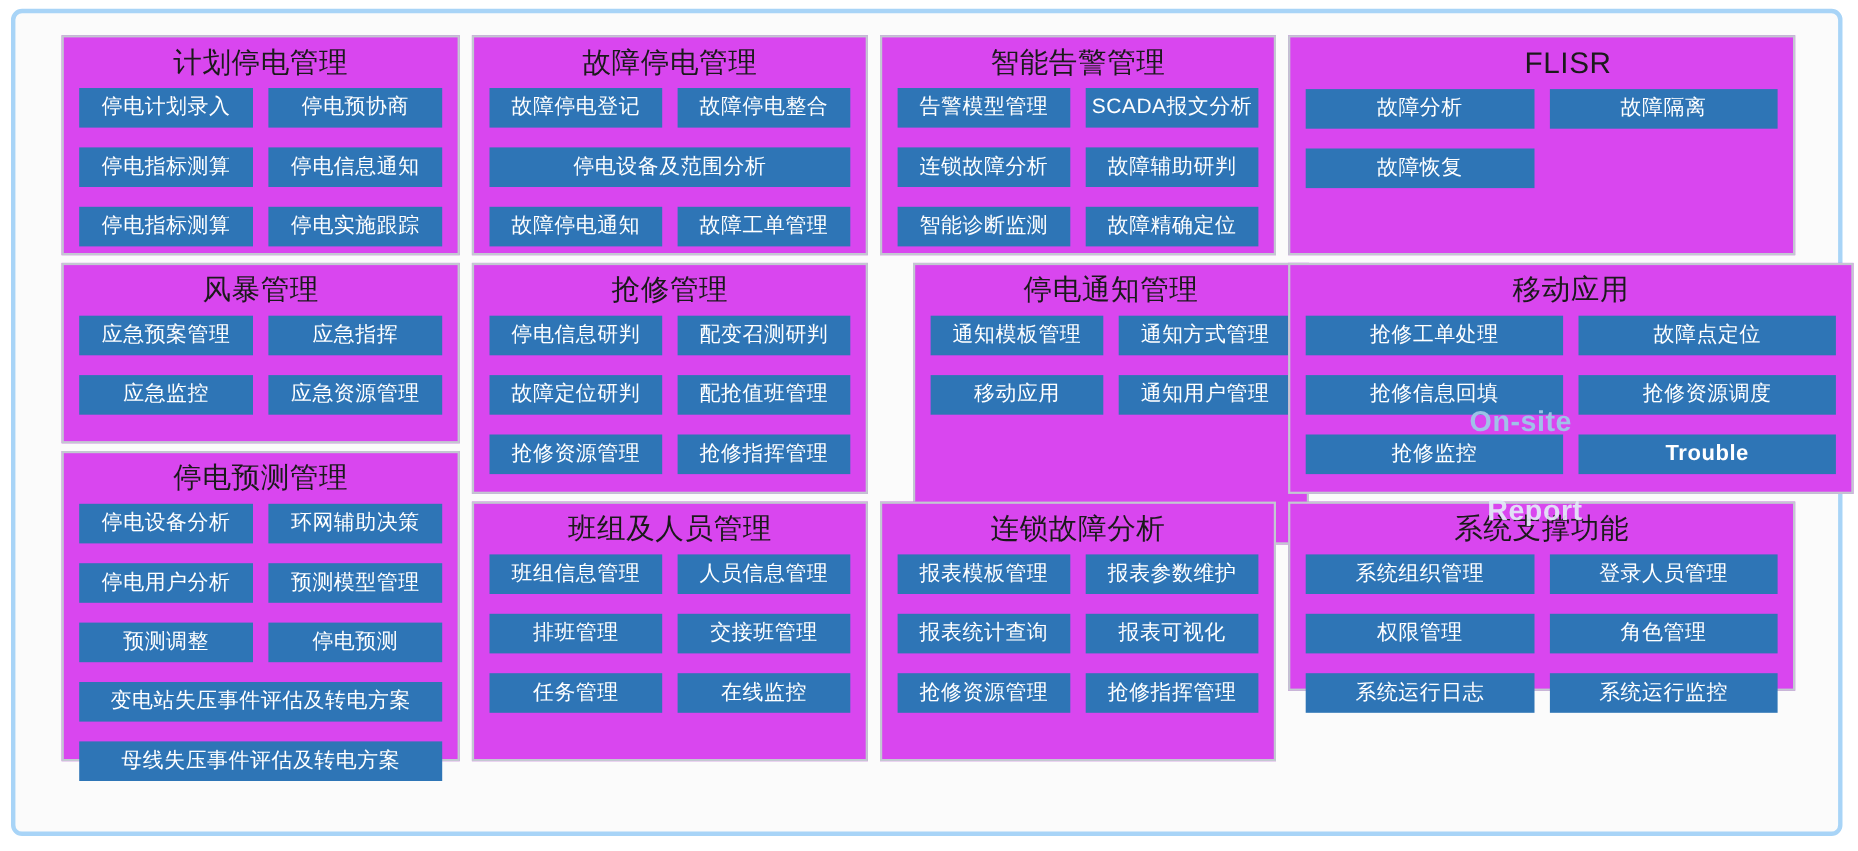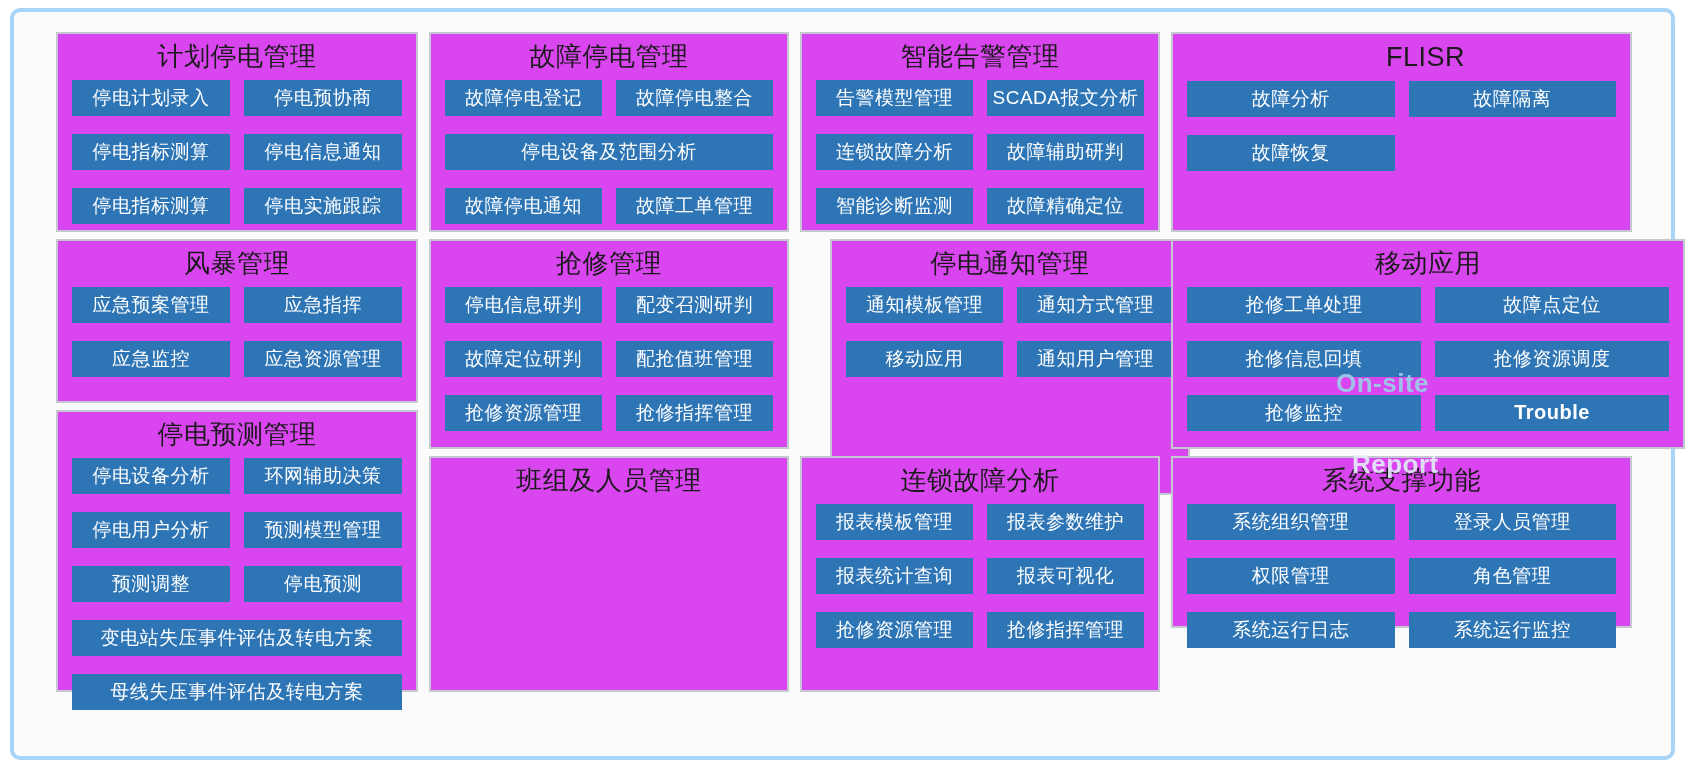--- a/index.html
+++ b/index.html
@@ -208,20 +208,28 @@
           <div class="btn half">停电用户分析</div>
           <div class="btn half">预测模型管理</div>
           <div class="btn half">预测调整</div>
           <div class="btn half">停电预测</div>
           <div class="btn full">变电站失压事件评估及转电方案</div>
           <div class="btn full">母线失压事件评估及转电方案</div>
         </div>
       </div>
       <div class="panel" style="left: 373px; top: 424px; width: 360px; height: 236px;">
         <div class="panel-title">班组及人员管理</div>
+        <div class="btn-grid">
+          <div class="btn half">班组信息管理</div>
+          <div class="btn half">人员信息管理</div>
+          <div class="btn half">排班管理</div>
+          <div class="btn half">交接班管理</div>
+          <div class="btn half">任务管理</div>
+          <div class="btn half">在线监控</div>
+        </div>
       </div>
       <div class="panel" style="left: 744px; top: 424px; width: 360px; height: 236px;">
         <div class="panel-title">连锁故障分析</div>
         <div class="btn-grid">
           <div class="btn half">报表模板管理</div>
           <div class="btn half">报表参数维护</div>
           <div class="btn half">报表统计查询</div>
           <div class="btn half">报表可视化</div>
           <div class="btn half">抢修资源管理</div>
           <div class="btn half">抢修指挥管理</div>

